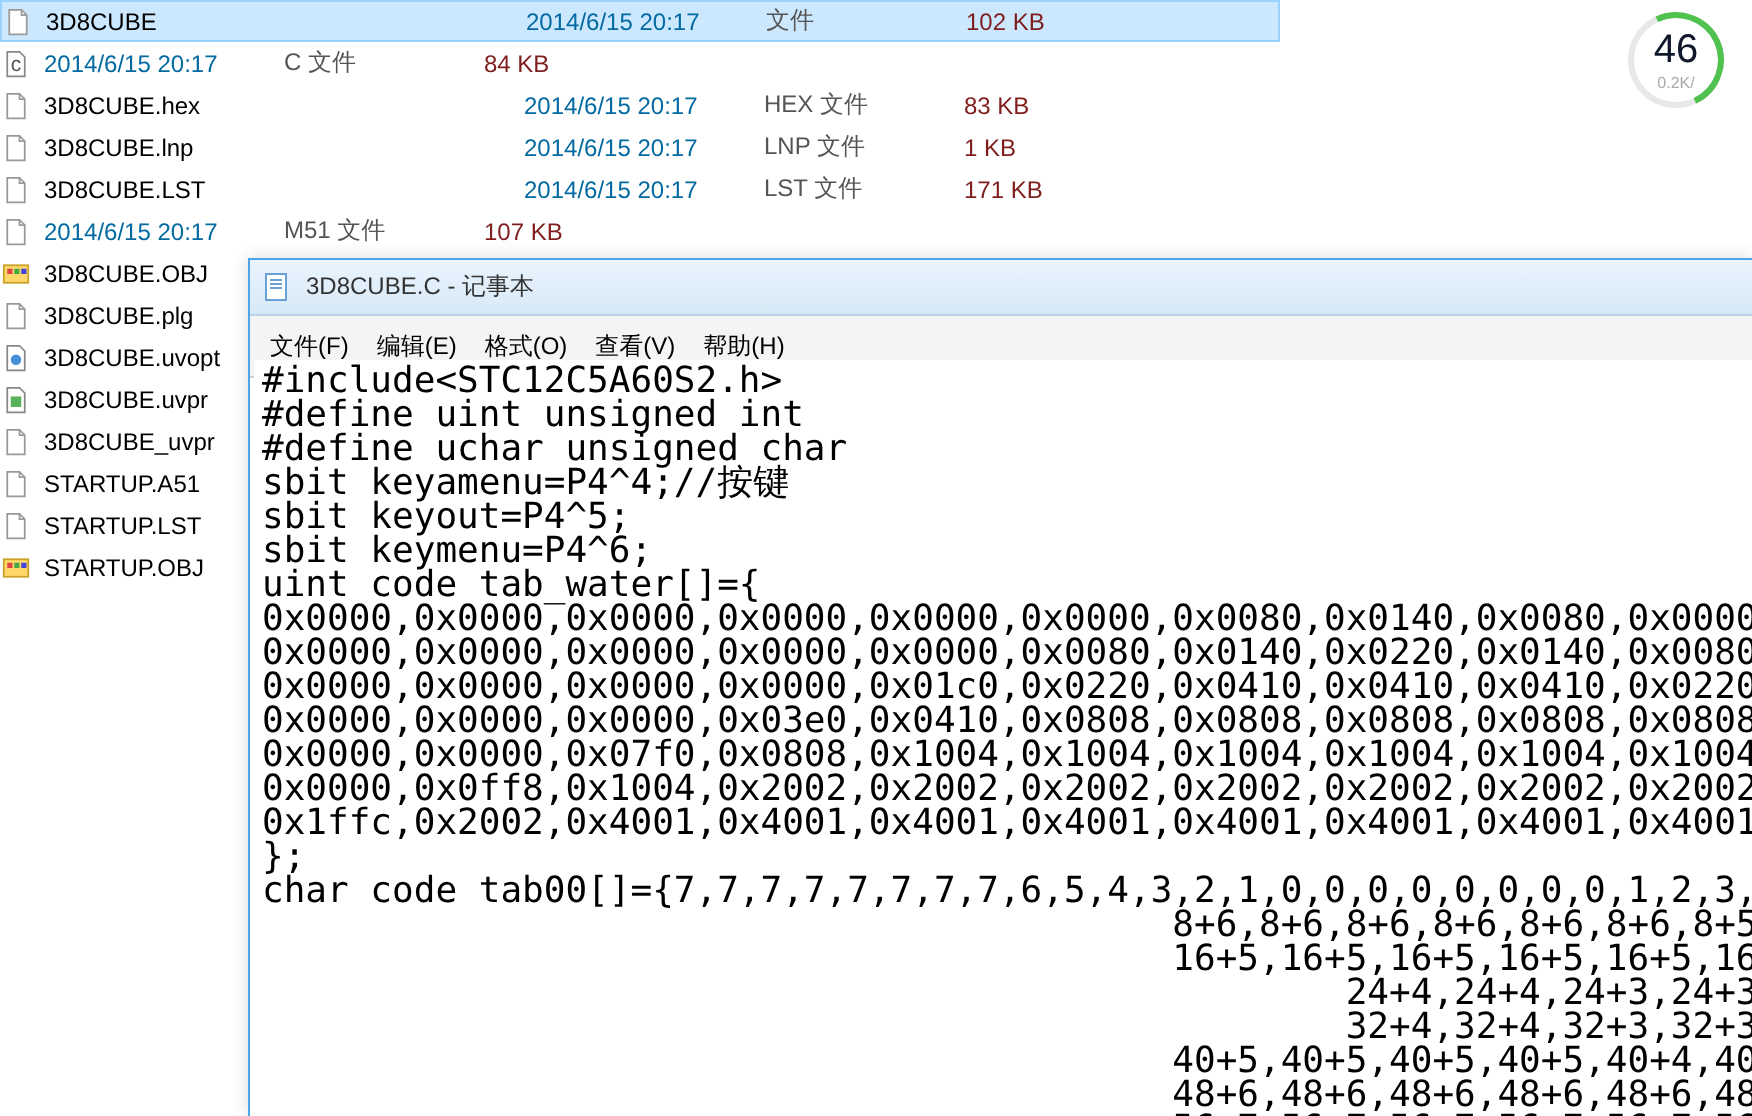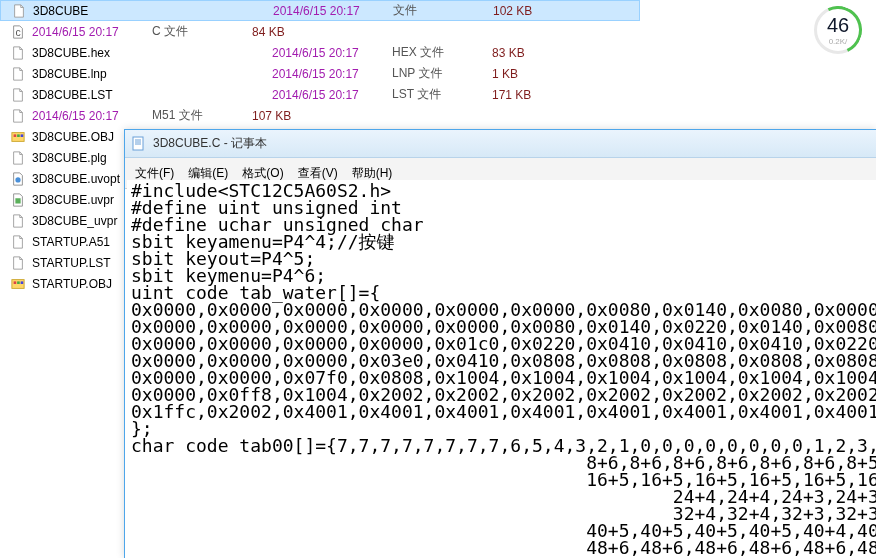--- a/index.html
+++ b/index.html
@@ -1,24 +1,24 @@
 <!DOCTYPE html>
 <html><head>
 <meta charset="utf-8">
 <style>
 * { margin:0; padding:0; box-sizing:border-box; font-family:"Microsoft YaHei","Segoe UI",Tahoma,sans-serif; font-size:12px; }
 body { width:876px; height:558px; background:#fff; overflow:hidden; position:relative; }
 
 .file-list { position:absolute; top:0; left:0; width:640px; }
-.file-row { display:flex; align-items:center; height:21px; padding-left:10px; }
+.file-row { display:flex; align-items:center; height:21px; }
 .file-row.sel { background:#cce8ff; border:1px solid #99d1ff; }
 .fi { width:16px; height:16px; margin-right:6px; display:flex; align-items:center; justify-content:center; }
 .fi svg { width:14px; height:14px; }
 .fn { width:240px; color:#000; }
-.fd { width:120px; color:#a21caf; }
+.fd { width:120px; color:#0369a1; }
 .ft { width:100px; color:#555; }
 .fs { width:70px; text-align:left; color:#7f1d1d; }
 
 .gauge { position:absolute; top:6px; right:14px; width:48px; height:48px; border-radius:50%; background:#fff; border:3px solid #e8e8e8; display:flex; flex-direction:column; align-items:center; justify-content:center; }
 .gauge::before { content:""; position:absolute; inset:-3px; border-radius:50%; border:3px solid transparent; border-top-color:#4fc24f; border-right-color:#4fc24f; transform:rotate(20deg); }
 .gv { font-size:20px; color:#0f172a; font-weight:300; z-index:1; }
 .gs { font-size:8px; color:#aaa; z-index:1; }
 
 .notepad { position:absolute; top:129px; left:124px; right:0; bottom:0; background:#fff; border:1px solid #4ea6ea; border-right:none; border-bottom:none; box-shadow:0 0 8px rgba(0,0,0,.15); }
 .np-title { height:28px; background:linear-gradient(#eaf4fd,#d7e9f7); display:flex; align-items:center; padding:12px 6px; border-bottom:1px solid #b8d3ea;text-align:center; }

